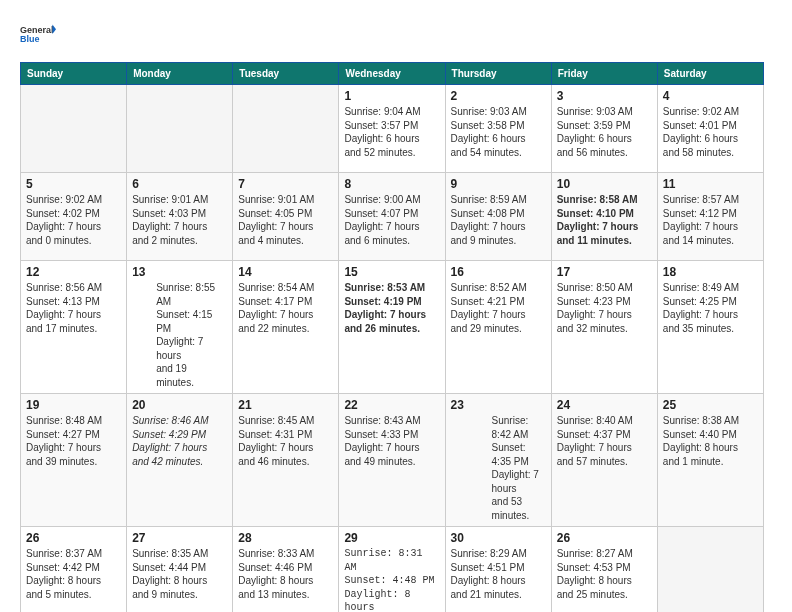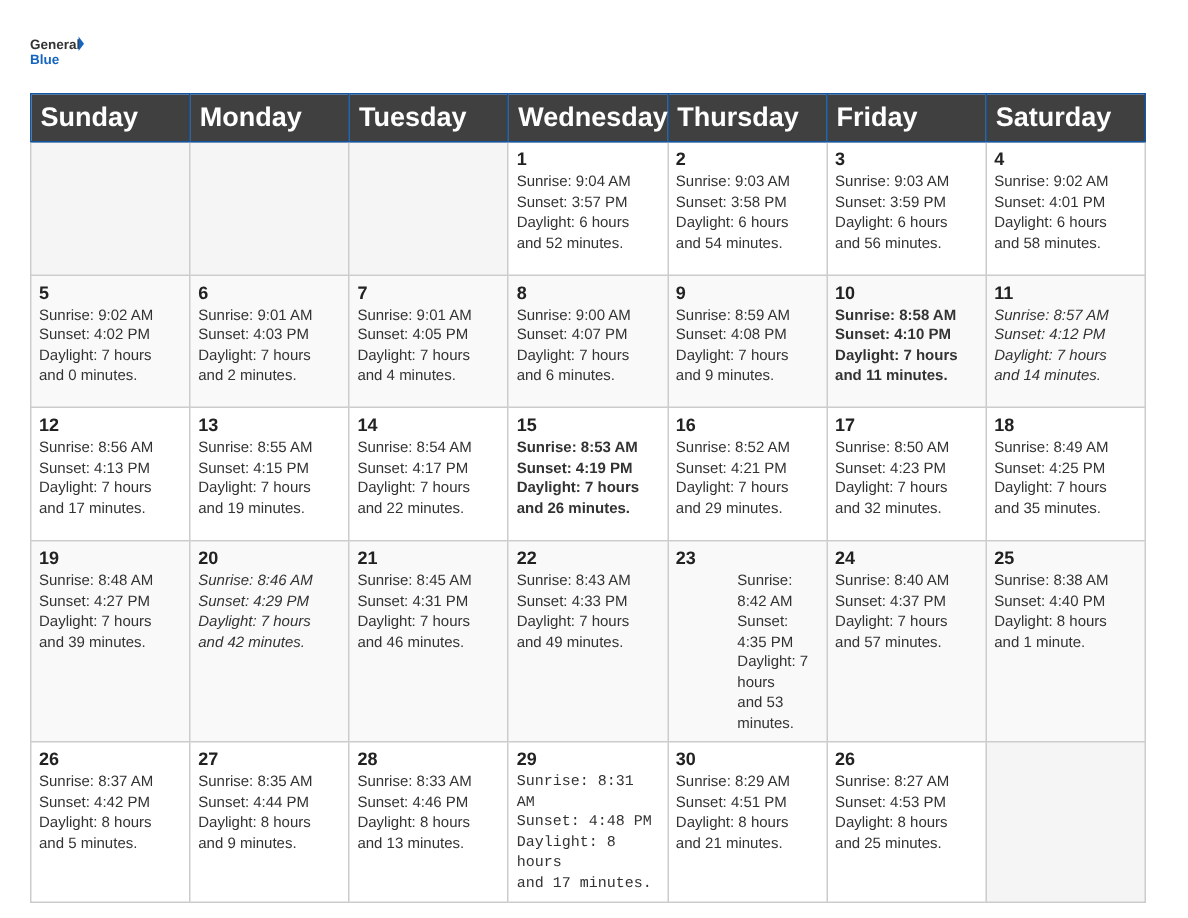--- a/index.html
+++ b/index.html
@@ -42,25 +42,25 @@
       color: #444;
     }
     .calendar {
       flex: 1;
       border: 1px solid #ccc;
       border-collapse: collapse;
       width: 100%;
       table-layout: fixed;
     }
     .calendar th {
-      background-color: #404040;
+      background-color: #0f766e;
       color: #fff;
       text-align: left;
       padding: 5px 6px;
-      font-size: 18px;
+      font-size: 10px;
       font-weight: bold;
       border: 1px solid #1255a0;
     }
     .calendar td {
       vertical-align: top;
       border: 1px solid #ccc;
       padding: 4px 5px;
       font-size: 10.5px;
       color: #222;
       background: #fff;
@@ -190,37 +190,37 @@
           </td>
           <td>
             <span class="day-number">10</span>
             <div class="day-info" style="white-space: pre-line; font-weight: bold;">Sunrise: 8:58 AM
 Sunset: 4:10 PM
 Daylight: 7 hours
 and 11 minutes.</div>
           </td>
           <td>
             <span class="day-number">11</span>
-            <div class="day-info" style="white-space: pre-line; font-style: italic;">Sunrise: 8:57 AM
+            <div class="day-info" style="white-space: pre-line;">Sunrise: 8:57 AM
 Sunset: 4:12 PM
 Daylight: 7 hours
 and 14 minutes.</div>
           </td>
         </tr>
         <tr>
           <td>
             <span class="day-number">12</span>
             <div class="day-info" style="white-space: pre-line;">Sunrise: 8:56 AM
 Sunset: 4:13 PM
 Daylight: 7 hours
 and 17 minutes.</div>
           </td>
           <td>
             <span class="day-number">13</span>
-            <div class="day-info" style="white-space: pre-line;">Sunrise: 8:55 AM
+            <div class="day-info" style="white-space: pre-line; margin-left: 24px;">Sunrise: 8:55 AM
 Sunset: 4:15 PM
 Daylight: 7 hours
 and 19 minutes.</div>
           </td>
           <td>
             <span class="day-number">14</span>
             <div class="day-info" style="white-space: pre-line;">Sunrise: 8:54 AM
 Sunset: 4:17 PM
 Daylight: 7 hours
 and 22 minutes.</div>

